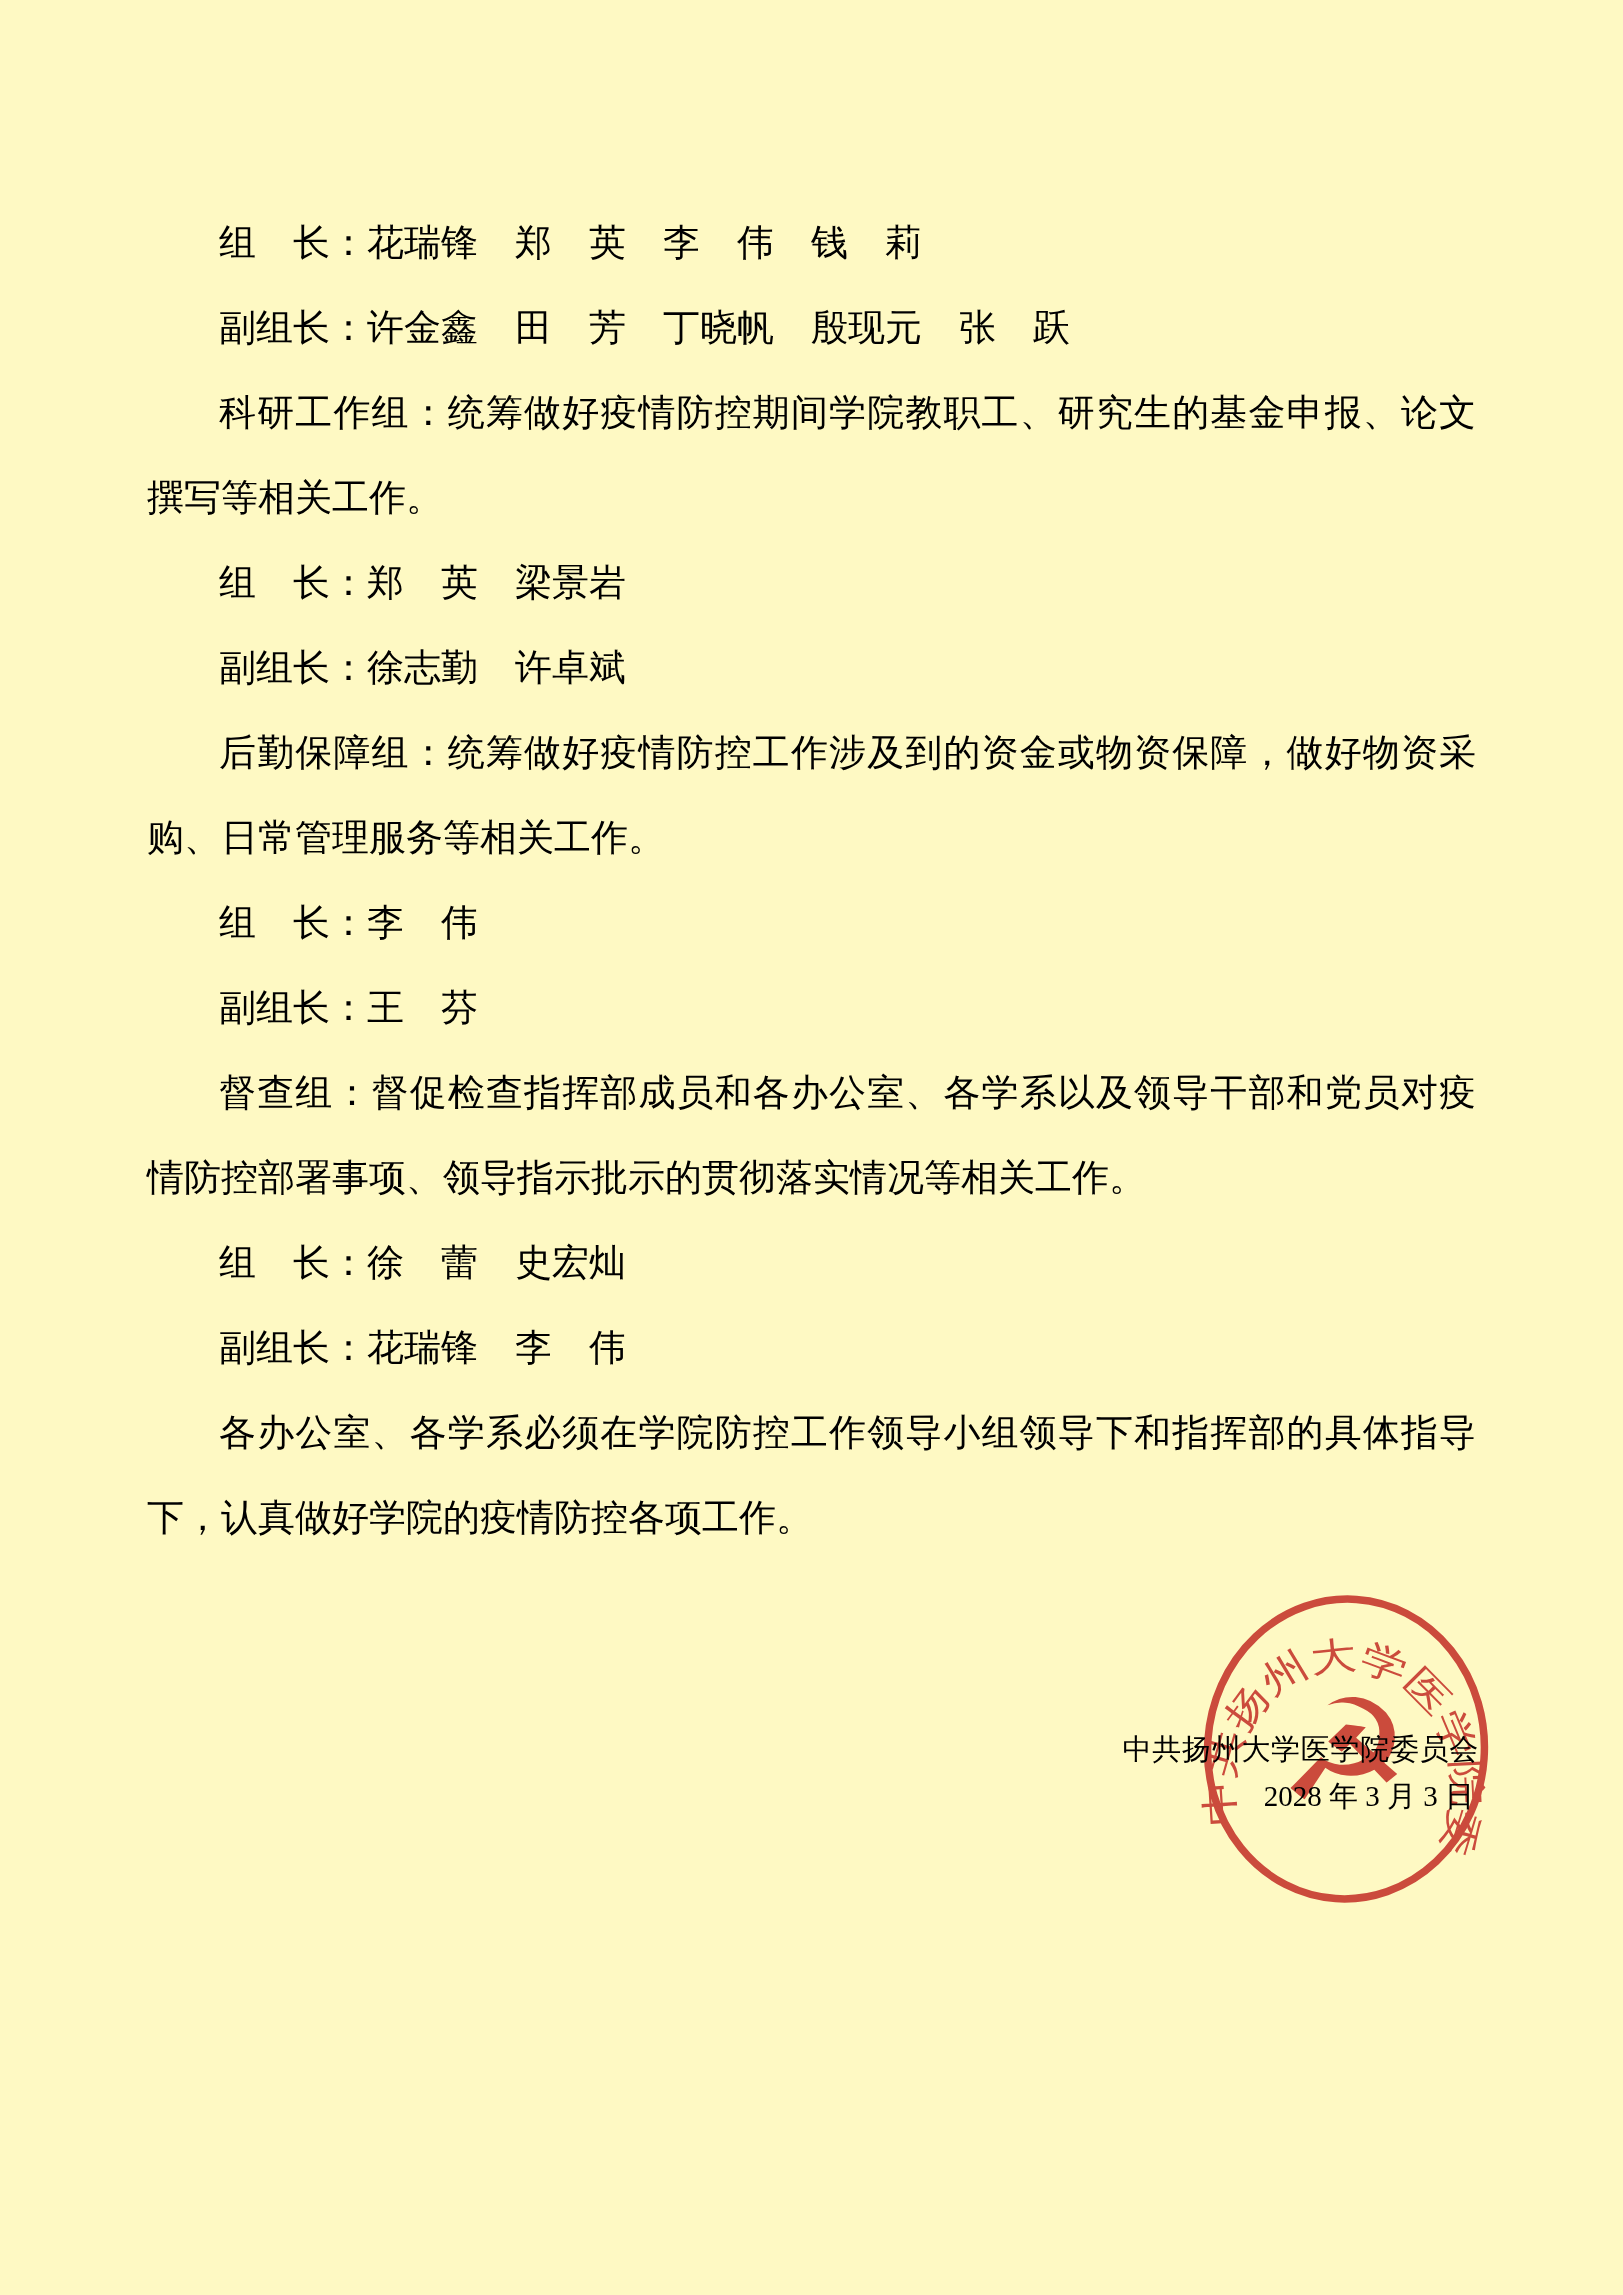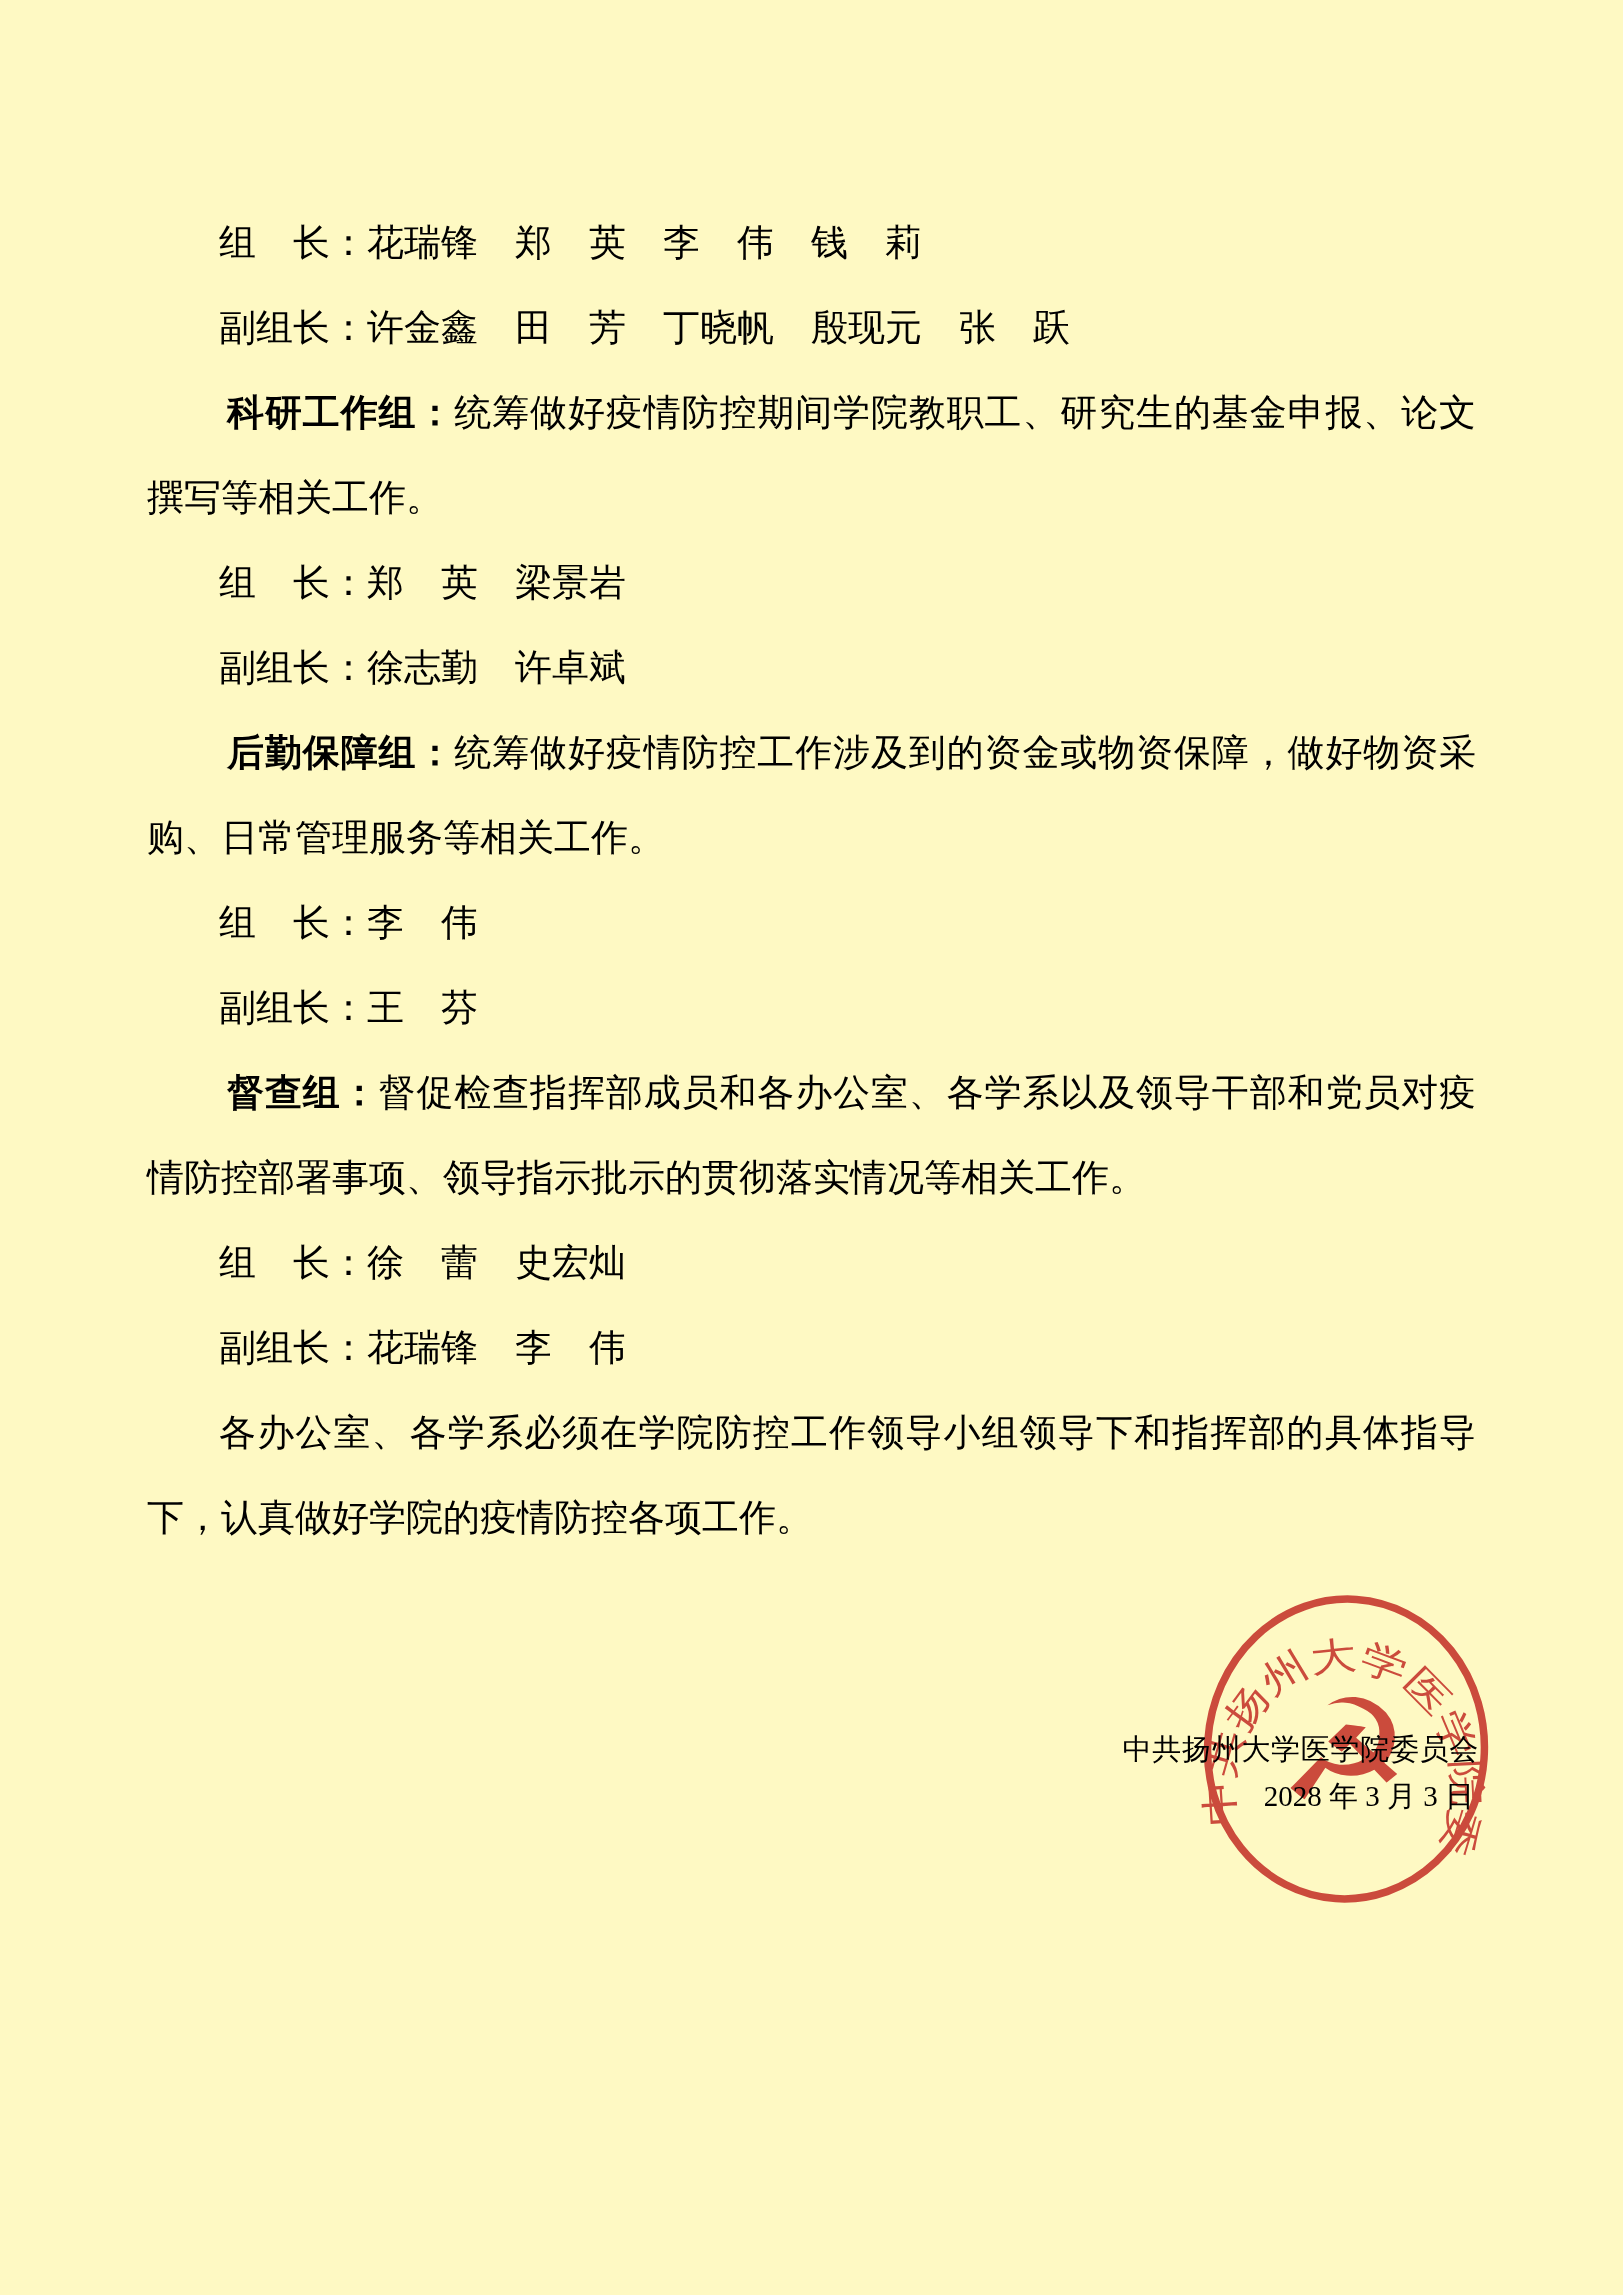--- a/index.html
+++ b/index.html
@@ -15,21 +15,21 @@
     position:absolute;
     left:147px; top:200px;
     width:1329px;
     font-size:37px;
     line-height:85px;
     white-space:pre-wrap;
   }
   .line { height:85px; }
   .line.indent { text-indent:72px; }
   .line.fill { text-align:justify; text-align-last:justify; }
-  .line .bold { font-weight:bold;margin-left:8px; }
+  .line .bold { font-weight:normal; }
   .seal {
     position:absolute;
     left:1194px; top:1590px;
     z-index:1;
     opacity:0.88;
     transform:rotate(4deg);
   }
   .sig-org {
     position:absolute;
     top:1730px; right:144px;

